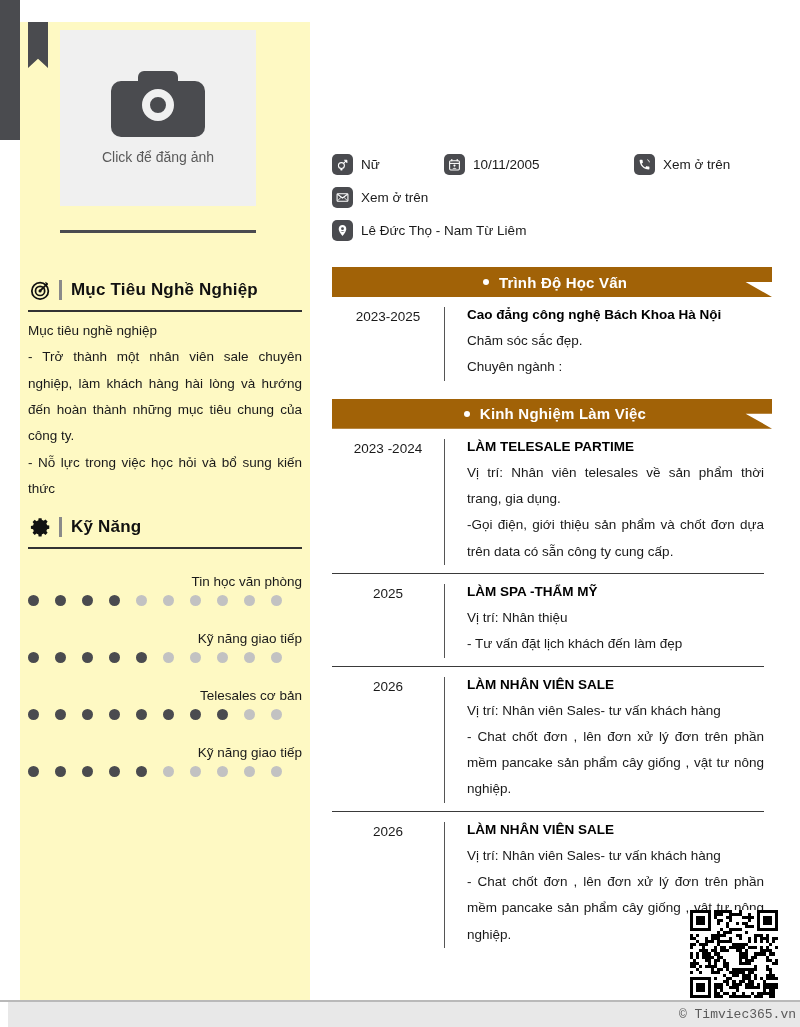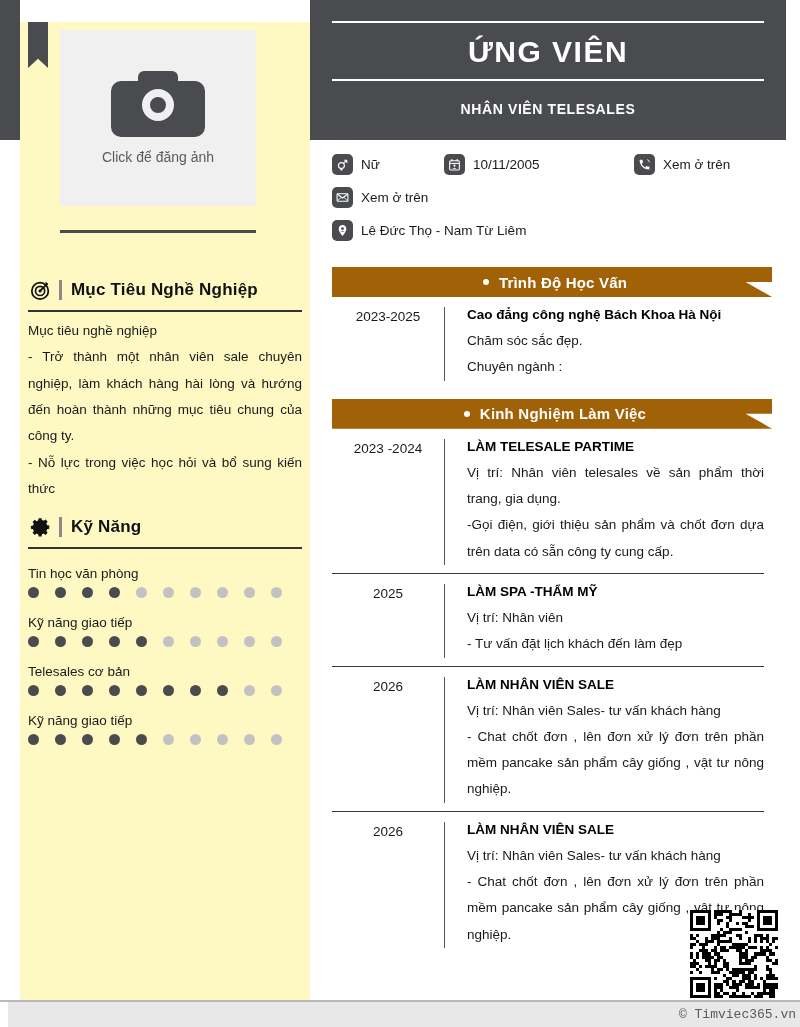--- a/index.html
+++ b/index.html
@@ -71,21 +71,21 @@
   .sb-section { position:absolute; left:8px; width:274px; }
   .sb-head { display:flex; align-items:center; gap:0px; padding-bottom:4px; }
   .sb-head-icon { width:26px; height:26px; flex:0 0 26px; display:flex; align-items:center; justify-content:center; }
   .sb-head-bar { width:3px; height:20px; background:#8a8a8a; margin:0 9px 0 5px; }
   .sb-head-title { font-size:17px; font-weight:bold; color:#111; letter-spacing:0.2px; }
   .sb-head-rule { height:2px; background:#333; margin-top:3px; }
 
   .obj-body { font-size:13.5px; color:#1a1a1a; line-height:1.95; text-align:justify; padding-top:6px; }
   .obj-body p { margin:0; }
 
-  .skill { margin-top:17px; }
+  .skill { margin-top:25px;text-align:right; }
   .skill-name { font-size:13.5px; color:#1a1a1a; margin-bottom:6px; }
   .dots { display:flex; gap:0; }
   .dot { width:11px; height:11px; border-radius:50%; margin-right:16px; }
   .dot:last-child { margin-right:0; }
   .dot.on { background:#4a4b4f; }
   .dot.off { background:#c2c2c2; }
 
   
   .main { position:absolute; left:310px; top:140px; width:476px; }
 
@@ -131,28 +131,20 @@
   .footer-text { font-family:"Liberation Mono", monospace; font-size:13px; color:#5a5a5a; padding-right:12px; }
 </style>
 </head>
 <body>
 
 <div class="page">
 
   <div class="topbar-left"></div>
   <div class="bookmark"></div>
 
-  <div class="header-dark">
-    <div class="header-inner">
-      <div class="hdr-rule"></div>
-      <div class="hdr-name">ỨNG VIÊN</div>
-      <div class="hdr-rule2"></div>
-      <div class="hdr-role">NHÂN VIÊN TELESALES</div>
-    </div>
-  </div>
 
   <div class="sidebar">
 
     <div class="photo-box">
       <div class="cam-icon">
         <div class="cam-bump"></div>
         <div class="cam-body"></div>
         <div class="cam-lens"></div>
       </div>
       <div class="photo-label">Click để đăng ảnh</div>
@@ -349,21 +341,21 @@
             <div class="entry-title">LÀM TELESALE PARTIME</div>
             <div class="entry-line just">Vị trí: Nhân viên telesales về sản phẩm thời trang, gia dụng.</div>
             <div class="entry-line just"> -Gọi điện, giới thiệu sản phẩm và chốt đơn dựa trên data có sẵn công ty cung cấp.</div>
           </div>
         </div>
         <div class="entry">
           <div class="entry-date">2025</div>
           <div class="entry-bar"></div>
           <div class="entry-body">
             <div class="entry-title">LÀM SPA -THẨM MỸ</div>
-            <div class="entry-line">Vị trí: Nhân viên</div>
+            <div class="entry-line">Vị trí: Nhân thiệu</div>
             <div class="entry-line">- Tư vấn đặt lịch khách đến làm đẹp</div>
           </div>
         </div>
         <div class="entry">
           <div class="entry-date">2026</div>
           <div class="entry-bar"></div>
           <div class="entry-body">
             <div class="entry-title">LÀM NHÂN VIÊN SALE</div>
             <div class="entry-line">Vị trí: Nhân viên Sales- tư vấn khách hàng</div>
             <div class="entry-line just">- Chat chốt đơn , lên đơn xử lý đơn trên phần mềm pancake sản phẩm cây giống , vật tư nông nghiệp.</div>

